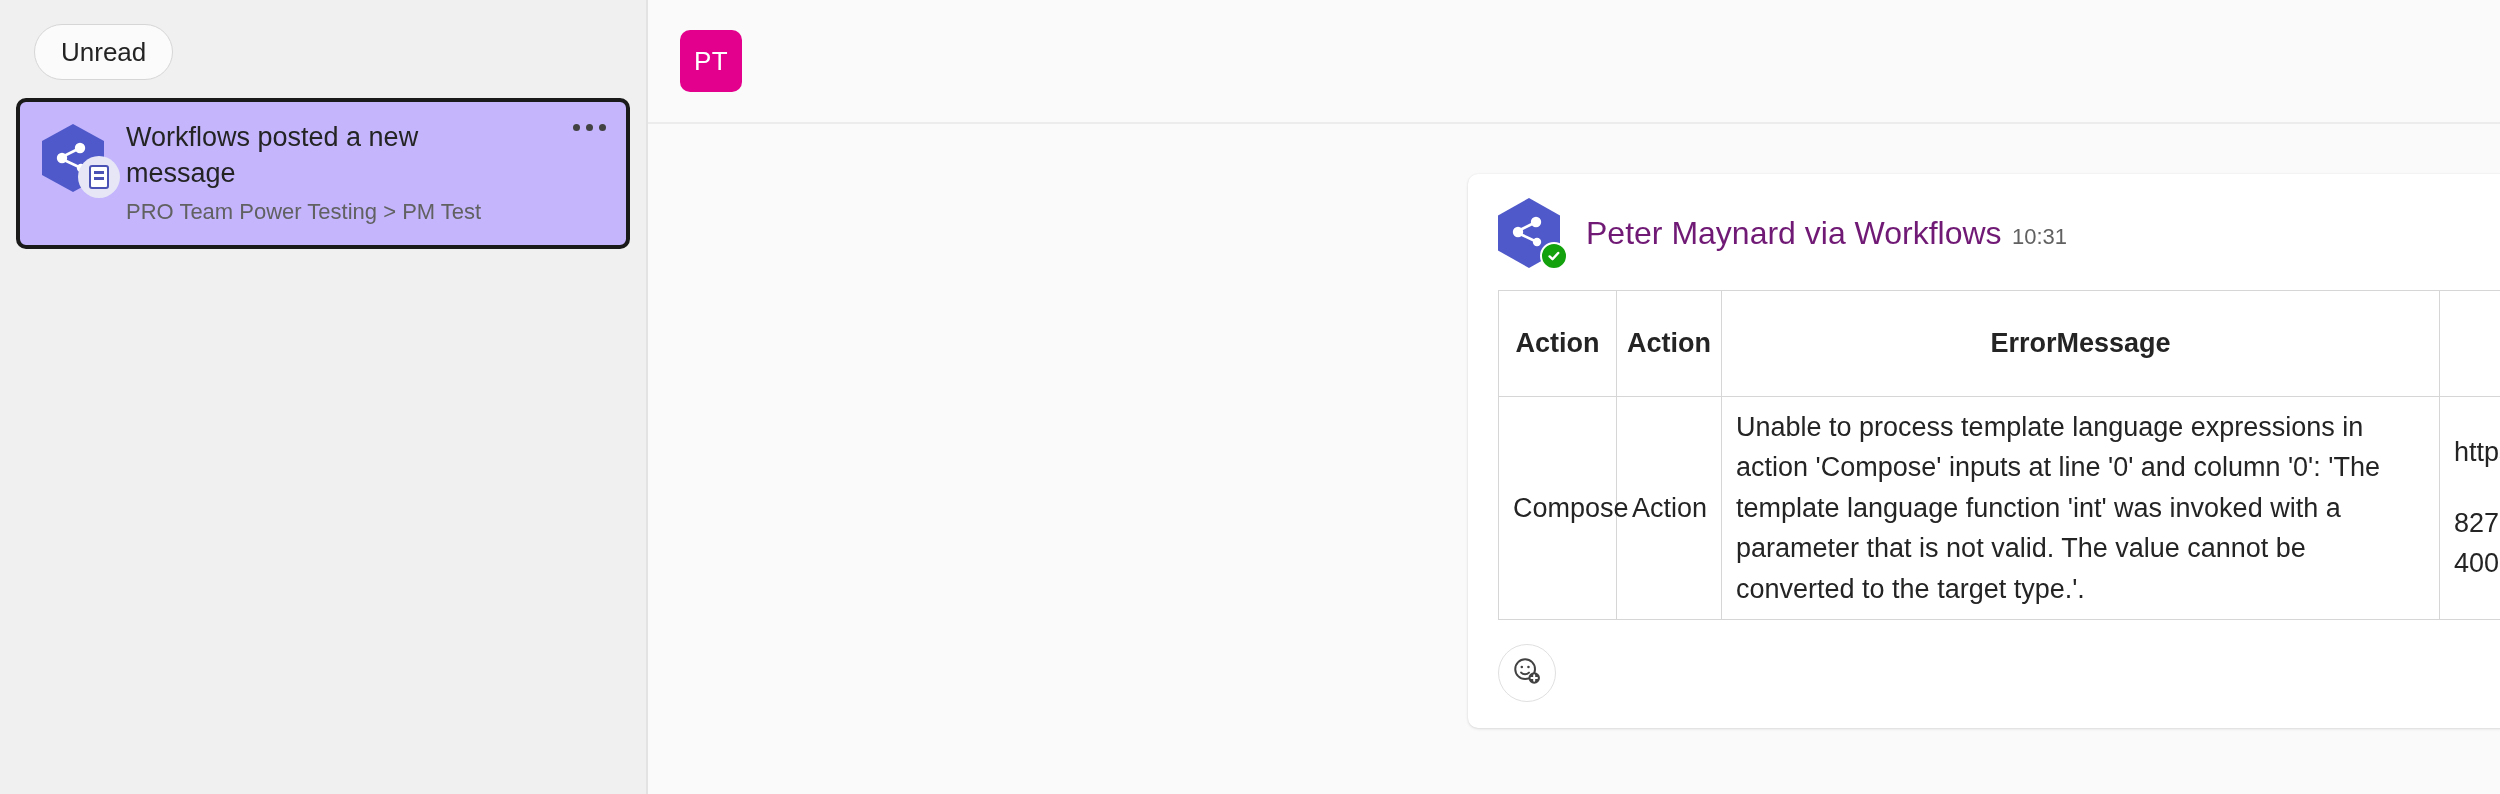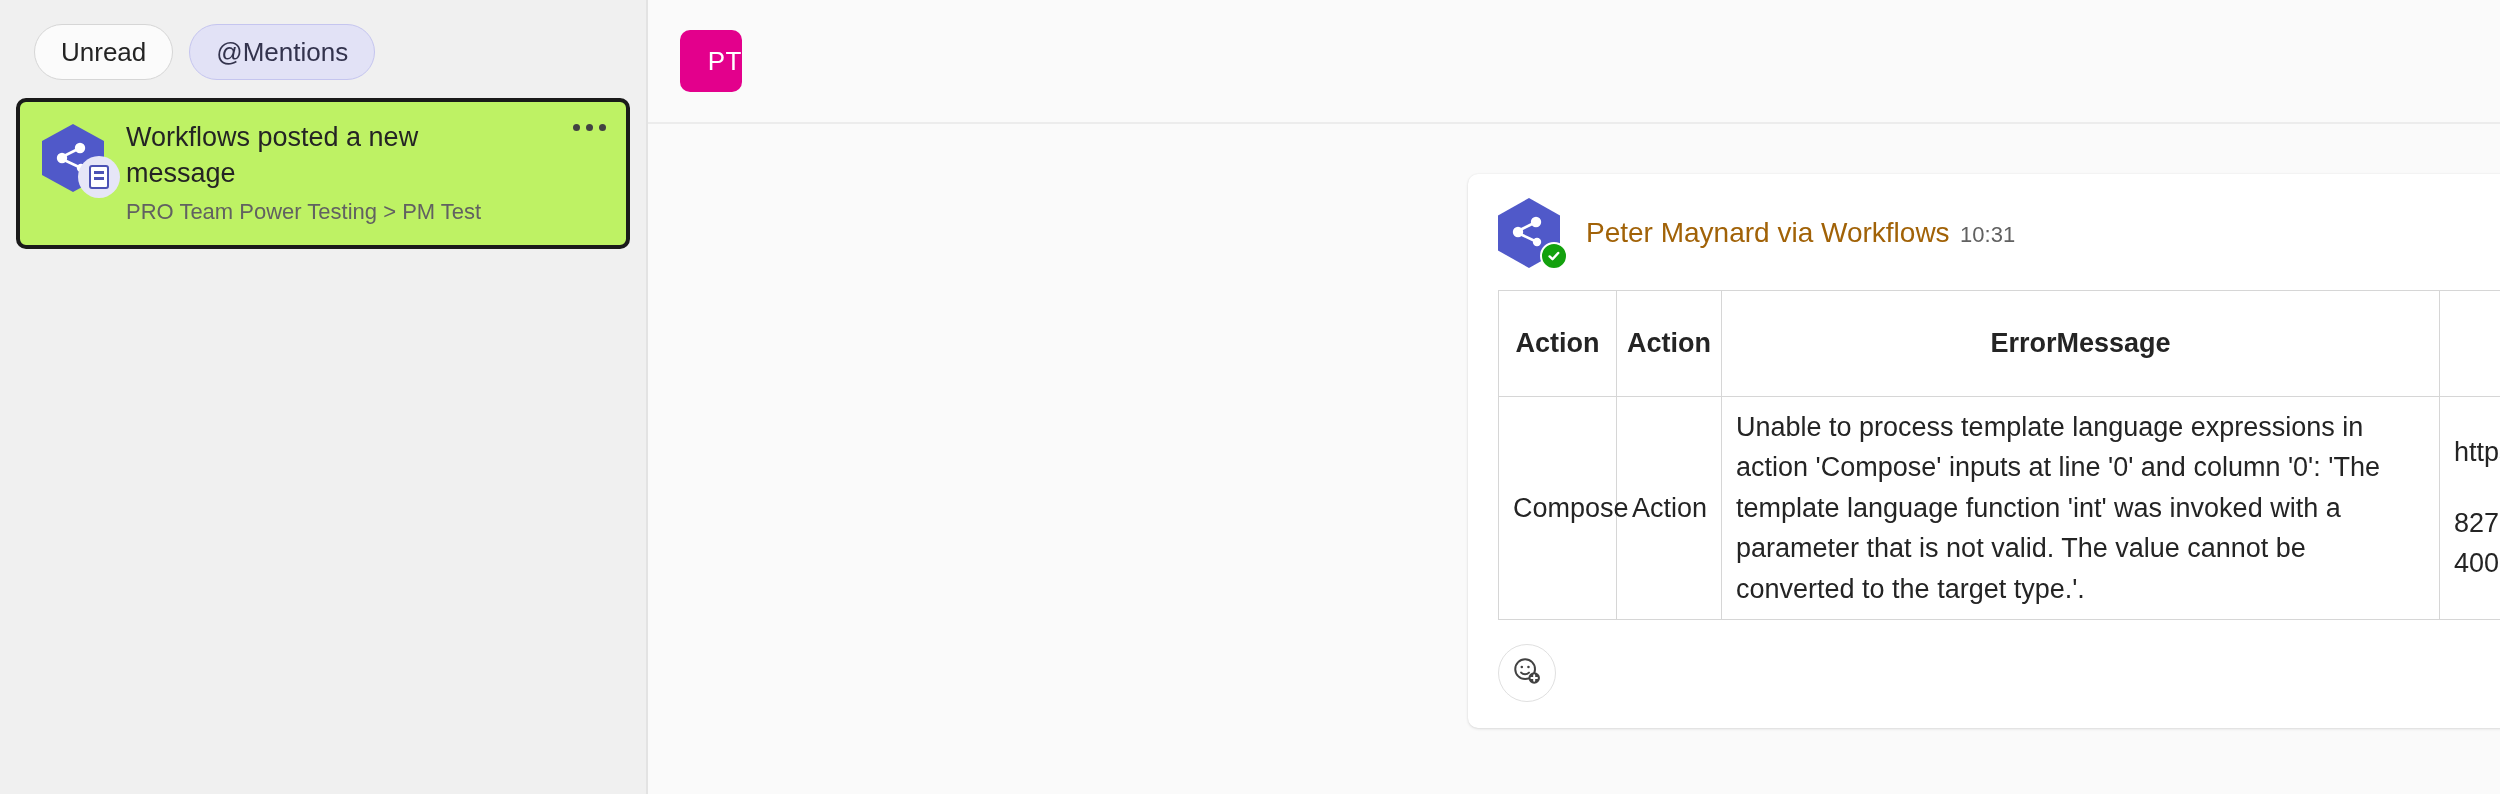--- a/index.html
+++ b/index.html
@@ -73,21 +73,21 @@
   }
   .pill.selected {
     background: #e2e2f6;
     border-color: #c5c5ef;
     color: #33334d;
   }
 
   .activity-list { padding: 0 16px; }
   .activity-item {
     display: flex;
-    background: #bef264;
+    background: #c4b5fd;
     border: 4px solid #1a1a1a;
     border-radius: 10px;
     padding: 18px 16px 20px 22px;
     gap: 16px;
     cursor: pointer;
     position: relative;
   }
   .avatar-wf {
     position: relative;
     width: 68px; height: 68px;
@@ -165,21 +165,21 @@
     padding: 0 44px 0 32px;
     border-bottom: 2px solid #ececec;
     background: #fafafa;
   }
   .pt-avatar {
     width: 62px; height: 62px;
     border-radius: 10px;
     background: #e3008c;
     color: #ffffff;
     font-size: 26px;
-    display: flex; align-items: center; justify-content: flex-end;
+    display: flex; align-items: center; justify-content: center;
     letter-spacing: 0.5px;
   }
   .header-spacer { flex: 1; }
 
   .main-body {
     flex: 1;
     overflow: hidden;
     padding: 50px 0 0 0;
   }
   .msg-card {
@@ -194,21 +194,21 @@
   .msg-avatar { position: relative; width: 66px; height: 70px; flex: 0 0 66px; }
   .msg-avatar .hexagon { width: 62px; height: 70px; }
   .green-check {
     position: absolute; right: -4px; bottom: -2px;
     width: 28px; height: 28px; border-radius: 50%;
     background: #13a10e;
     border: 2px solid #ffffff;
     display: flex; align-items: center; justify-content: center;
   }
   .green-check svg { display: block; }
-  .msg-author { font-size: 28px; color: #a16207; }
+  .msg-author { font-size: 32px; color: #701a75; }
   .msg-time { font-size: 22px; color: #616161; margin-left: 6px; }
 
   table.err-table {
     margin-top: 22px;
     border-collapse: collapse;
     width: 1575px;
     table-layout: fixed;
   }
   table.err-table th, table.err-table td {
     border: 1.5px solid #d6d6d6;
@@ -247,23 +247,20 @@
 <body>
 
 <div class="app">
 
   <aside class="sidebar">
 
 
     <div class="pill-row">
       <div class="pill">
         <span>Unread</span>
-      </div>
-      <div class="pill selected">
-        <span>@Mentions</span>
       </div>
     </div>
 
     <div class="activity-list">
       <div class="activity-item">
 
         <div class="avatar-wf">
           <div class="hexagon">
             <svg width="36" height="32" viewBox="0 0 36 32" aria-hidden="true">
               <circle cx="25" cy="6" r="5.2" fill="#ffffff"></circle>

